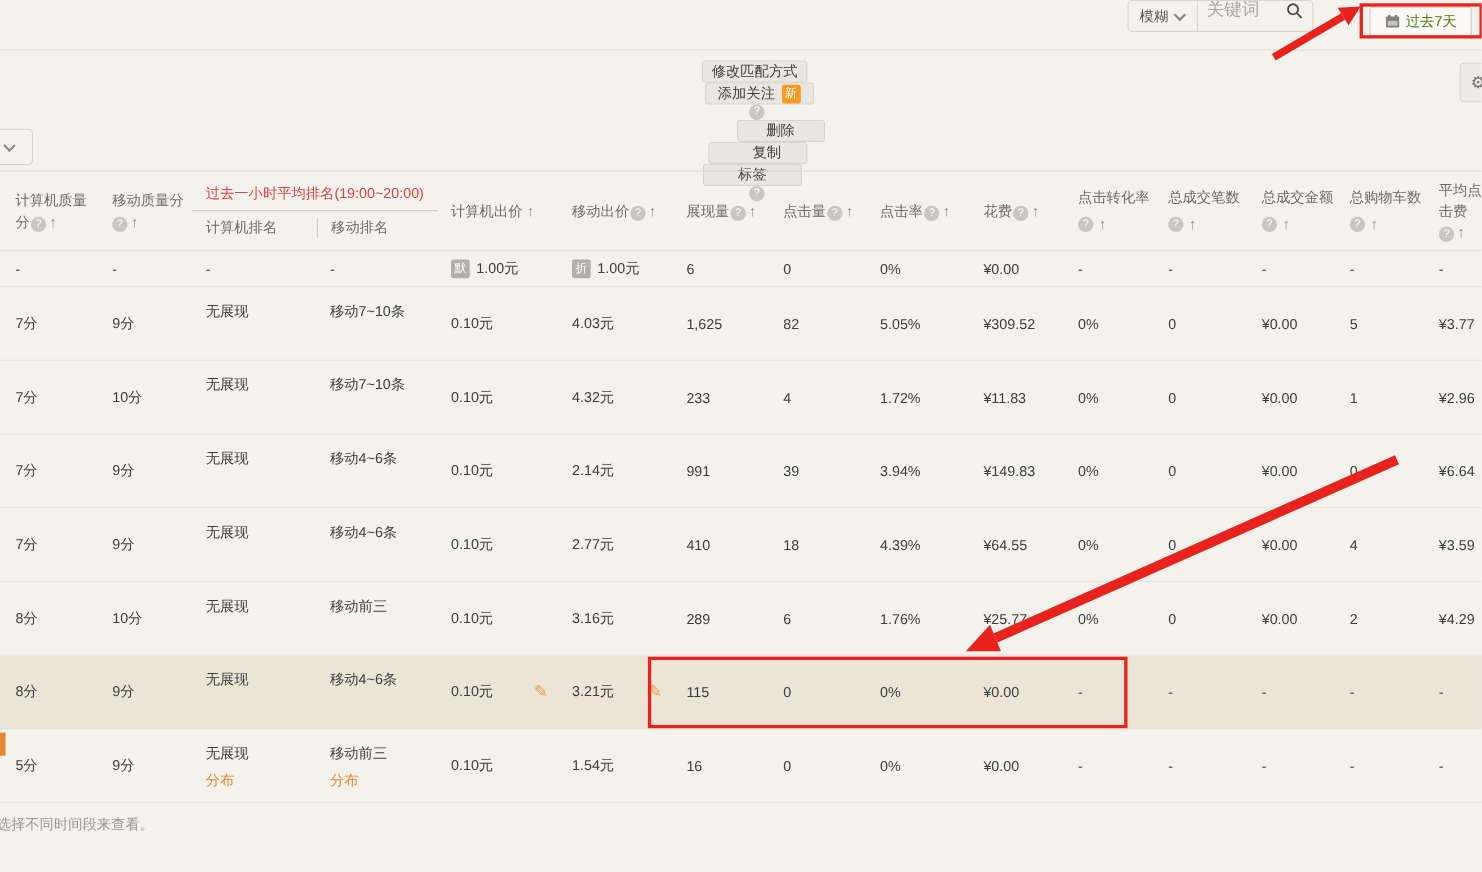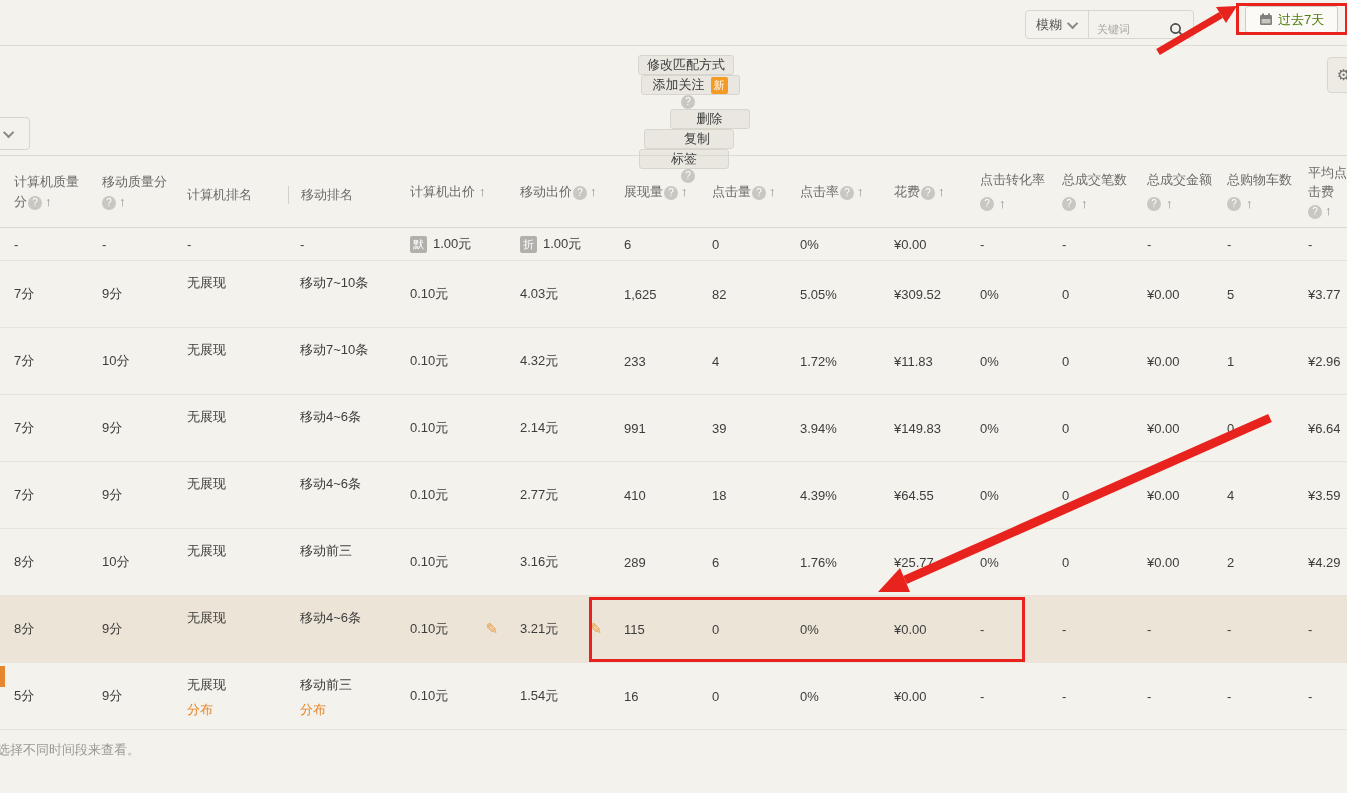--- a/index.html
+++ b/index.html
@@ -5,26 +5,26 @@
   * { margin:0; padding:0; box-sizing:border-box; }
   html,body { width:1347px; height:793px; overflow:hidden; }
   body {
     position:relative;
     background:#f4f2ec;
     font-family:"Liberation Sans","DejaVu Sans",sans-serif;
     font-size:13px; color:#3d3d3d;
   }
   
   .topbar { position:absolute; left:0; top:0; width:1347px; height:46px; border-bottom:1px solid #dedbd3; }
-  .search-control { position:absolute; left:1025px; top:10px; height:29px; display:flex; align-items:flex-end;
-    border:1px solid #d9d6cf; border-radius:4px; background:transparent;font-family:Liberation Mono, monospace; }
+  .search-control { position:absolute; left:1025px; top:0; height:29px; display:flex; align-items:flex-start;
+    border:1px solid #d9d6cf; border-radius:4px; background:transparent; }
   .fuzzy { display:flex; align-items:center; gap:8px; padding:0 10px; height:100%; border-right:1px solid #d9d6cf; cursor:pointer; color:#555; }
   .chev { width:8px; height:8px; border-left:2px solid #8a8884; border-bottom:2px solid #8a8884; transform:rotate(-45deg) translateY(-2px); }
   .kw { display:flex; align-items:center; padding:0 8px; }
-  .kw input { border:none; outline:none; background:transparent; width:72px; font-size:11px; color:#404040; font-family:inherit; }
+  .kw input { border:none; outline:none; background:transparent; width:72px; font-size:16px; color:#404040; font-family:inherit; }
   .kw input::placeholder { color:#a9a7a1; }
   .datebtn { position:absolute; left:1245px; top:6px; height:27px; display:flex; align-items:center; gap:5px;
     padding:0 13px; background:#fbfaf6; border:1px solid #cfccc4; border-radius:3px; font-size:13px; color:#4d7c0f;
     font-family:inherit; cursor:pointer; }
   
   .toolbar { position:absolute; left:10px; top:55px; width:1347px; height:40px; display:flex; align-items:center;flex-direction:column; }
   .tbtn { height:37px; background:#e9e7e0; border:1px solid #d8d5cd; border-radius:3px; color:#3c3c3c;
     font-size:13px; font-family:inherit; cursor:pointer; display:flex; align-items:center; justify-content:center; gap:6px; }
   .b1 { margin-left:5px; width:96px; }
   .b2 { margin-left:13px; width:99px; }
@@ -135,20 +135,21 @@
 
 <div class="table">
   <div class="thead grid15">
     <div class="hcell first">
       <span class="hlabel">计算机质量分</span><span class="help">?</span><span class="sort">↑</span>
     </div>
     <div class="hcell">
       <span class="hlabel">移动质量分</span><span class="help">?</span><span class="sort">↑</span>
     </div>
     <div class="hgroup">
+      <div class="grouptitle">过去一小时平均排名(19:00~20:00)</div>
       <div class="subrow">
         <div class="hsub">计算机排名</div>
         <div class="hsub divided">移动排名</div>
       </div>
     </div>
     <div class="hcell nowrap">
       <span class="hlabel">计算机出价</span><span class="sort">↑</span>
     </div>
     <div class="hcell nowrap">
       <span class="hlabel">移动出价</span><span class="help">?</span><span class="sort">↑</span>

